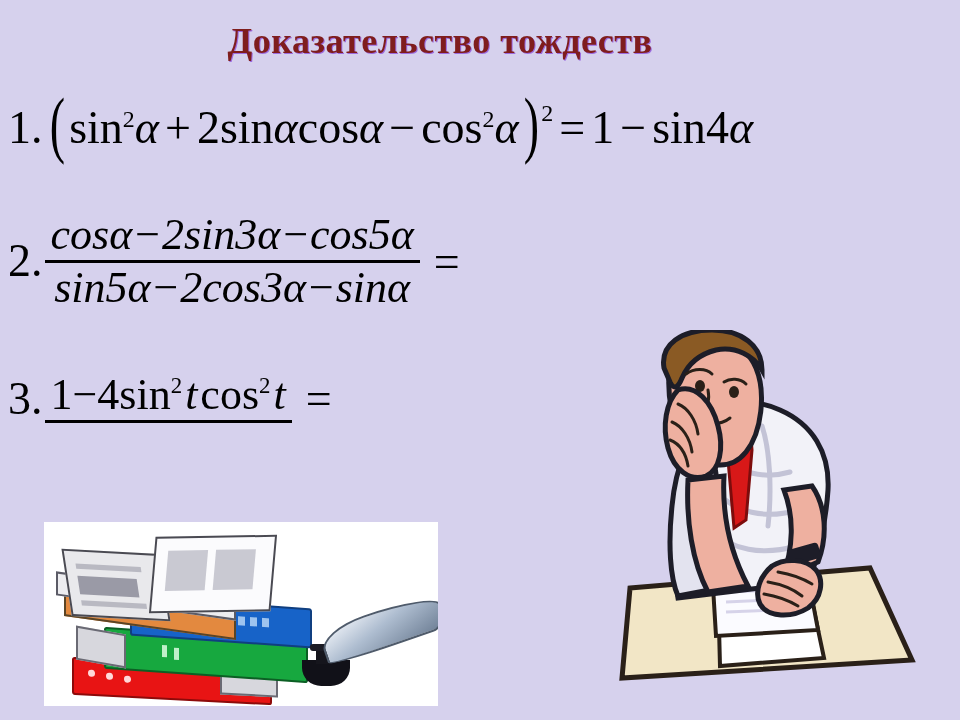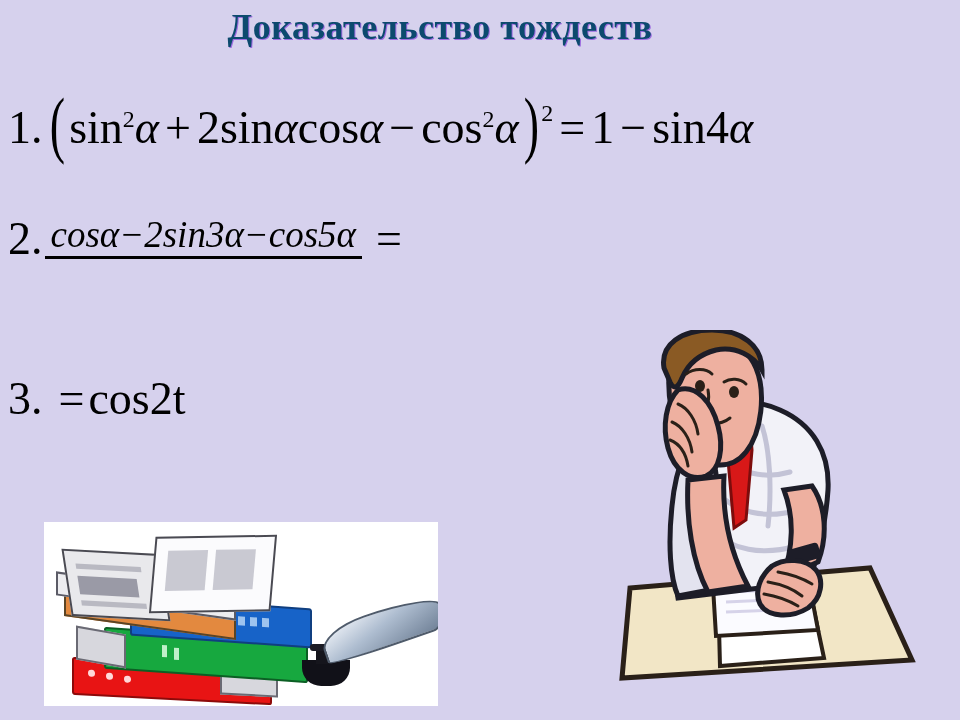--- a/index.html
+++ b/index.html
@@ -12,29 +12,29 @@
     height: 720px;
     overflow: hidden;
     background: #d6d1ed;
     font-family: "Liberation Serif", "DejaVu Serif", serif;
     position: relative;
   }
 
   
   #slide-title {
     position: absolute;
-    top: 6px;
+    top: 20px;
     left: 0;
     width: 880px;
     text-align: center;
     font-family: "Liberation Serif", "DejaVu Serif", serif;
     font-weight: bold;
     font-size: 36px;
     letter-spacing: 0.5px;
-    color: #0c4a6e;
+    color: #7f1d1d;
     text-shadow: 1px 1px 0 #9c6be0;
     white-space: nowrap;
   }
 
   
   .formula {
     position: absolute;
     font-family: "Liberation Serif", "DejaVu Serif", serif;
     color: #000000;
     white-space: nowrap;
@@ -77,21 +77,21 @@
   
   .frac {
     display: inline-flex;
     flex-direction: column;
     align-items: center;
     vertical-align: middle;
     line-height: 1.04;
   }
   .frac .num,
   .frac .den {
-    font-size: 37px;
+    font-size: 44px;
     padding: 0 6px;
     white-space: nowrap;
   }
   .frac .bar {
     width: 100%;
     height: 3px;
     background: #000;
     margin: 2px 0;
   }
   .rhs {
@@ -258,31 +258,32 @@
   <span class="expr">
     <span class="bigparen">(</span><span class="up">sin</span><sup class="pw">2</sup><span class="it">α</span><span class="eqs">+</span><span class="up">2sin</span><span class="it">α</span><span class="up">cos</span><span class="it">α</span><span class="eqs">−</span><span class="up">cos</span><sup class="pw">2</sup><span class="it">α</span><span class="bigparen">)</span><span class="parenpow">2</span><span class="eqs">=</span><span class="up">1</span><span class="eqs">−</span><span class="up">sin</span><span class="up">4</span><span class="it">α</span>
   </span>
 </div>
 
 <div class="formula" id="formula-2">
   <span class="fnum">2.</span>
   <span class="frac">
     <span class="num it">cosα−2sin3α−cos5α</span>
     <span class="bar"></span>
+    <span class="den it">sin5α−2cos3α−sinα</span>
   </span>
   <span class="rhs">=</span>
 </div>
 
 <div class="formula" id="formula-3">
   <span class="fnum">3.</span>
   <span class="frac">
+    <span class="num"><span class="up">1</span><span>−</span><span class="up">4</span><span class="up">sin</span><sup class="pw">2</sup><span class="it" style="padding:0 3px">t</span><span class="up">cos</span><sup class="pw">2</sup><span class="it" style="padding-left:3px">t</span></span>
     <span class="bar"></span>
   </span>
   <span class="rhs">=</span>
-  <span class="rhs" style="padding-left:4px">cos2t</span>
 </div>
 
 <div id="books-image">
 
   <div class="bk book-red">
     <span class="spine-dot" style="left:14px; top:10px;"></span>
     <span class="spine-dot" style="left:32px; top:12px;"></span>
     <span class="spine-dot" style="left:50px; top:14px;"></span>
     <span class="spine-dot" style="left:150px; top:18px;"></span>
   </div>

